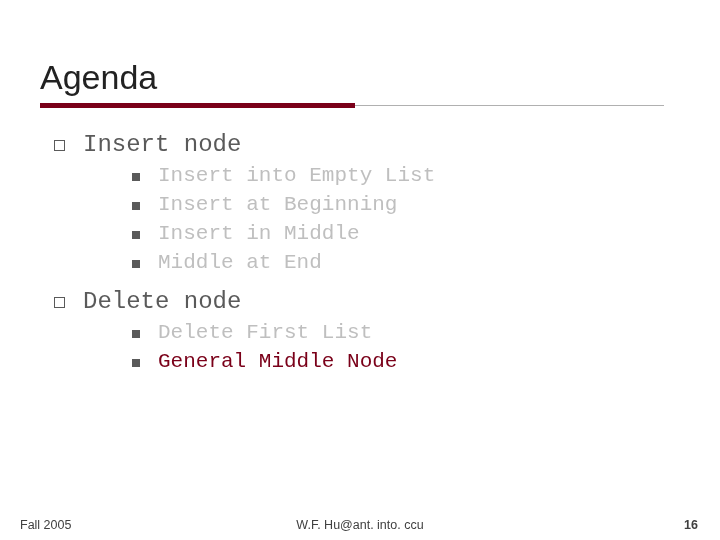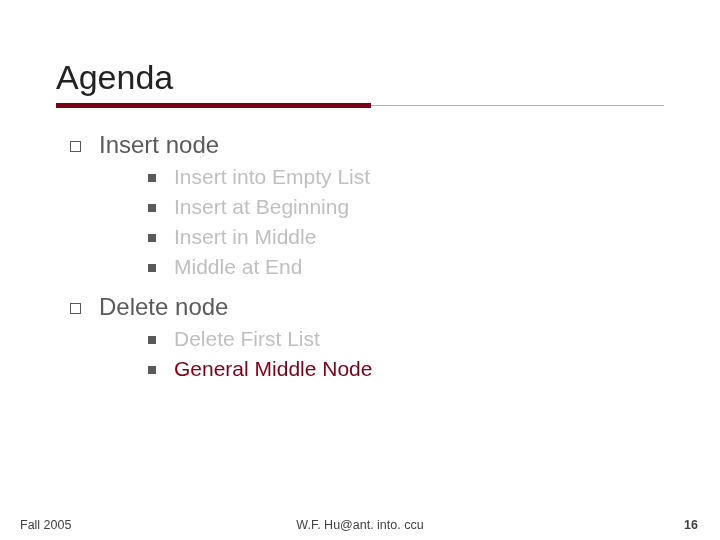--- a/index.html
+++ b/index.html
@@ -7,21 +7,21 @@
   body {
     background: #ffffff;
     font-family: Verdana, Geneva, sans-serif;
     position: relative;
     overflow: hidden;
   }
   .slide {
     width: 720px;
     height: 540px;
     position: relative;
-    padding: 58px 56px 0 56px;
+    padding: 58px 56px 0 40px;
   }
   .title {
     font-size: 34px;
     color: #222;
     font-weight: 400;
     letter-spacing: 0px;
     margin-bottom: 4px;
   }
   .rule-wrap {
     position: relative;
@@ -40,20 +40,21 @@
     position: absolute;
     left: 0;
     width: 315px;
     top: 0;
     height: 5px;
     background: #7a0019;
   }
   .content {
     padding-left: 14px;
     font-size: 24px;
+    font-family: Liberation Mono, monospace;
   }
   .l1 {
     color: #5a5a5a;
     margin: 10px 0 6px 0;
     display: flex;
     align-items: center;
     gap: 18px;
   }
   .l1 .bullet-sq-open {
     display: inline-block;

